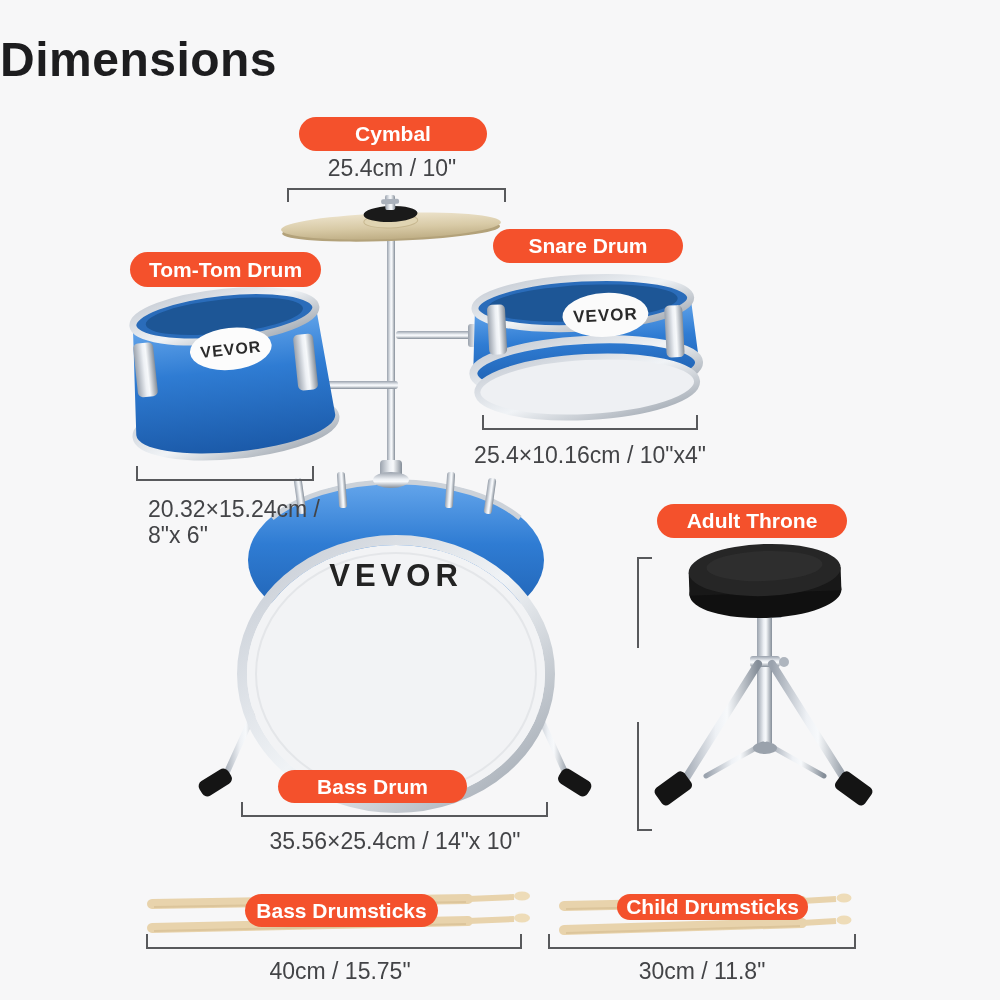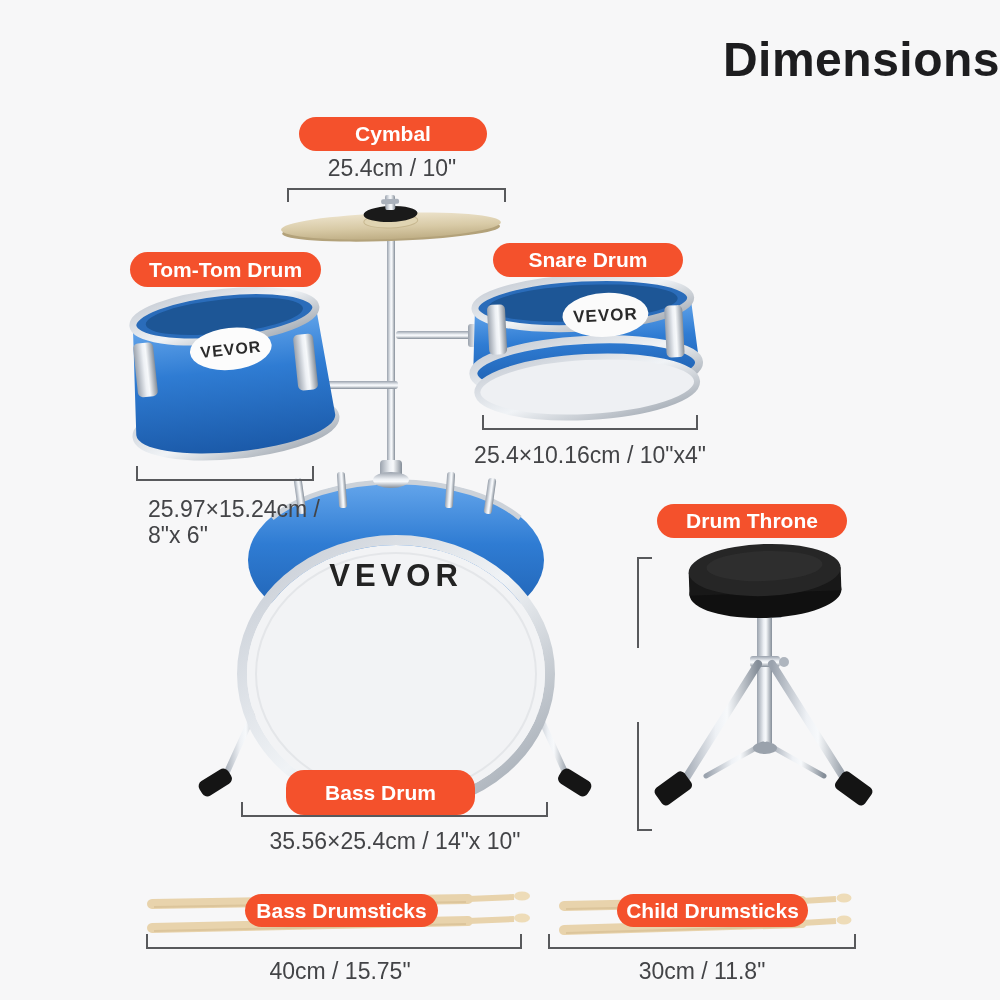--- a/index.html
+++ b/index.html
@@ -1,18 +1,18 @@
 <!DOCTYPE html>
 <html><head>
 <meta charset="utf-8">
 <style>
   html,body{margin:0;padding:0}
   body{background:#f7f7f8;font-family:"Liberation Sans",sans-serif}
   .stage{position:relative;width:1000px;height:1000px;background:var(--bg,#f7f7f8);overflow:hidden}
-  .title{position:absolute;left:0;top:32px;width:100%;text-align:right;
+  .title{position:absolute;left:0;top:32px;width:100%;text-align:left;
          font-size:48px;font-weight:800;color:#1d1d1f;letter-spacing:.5px}
   .pill{position:absolute;background:var(--accent,#f4512c);color:#fff;font-weight:700;
         font-size:21px;display:flex;align-items:center;justify-content:center;
         border-radius:18px;z-index:3;white-space:nowrap}
   .dim{position:absolute;color:#434447;font-size:23px;line-height:26px;z-index:2;white-space:nowrap}
   .c{text-align:center}
   svg.illu{position:absolute;left:0;top:0;z-index:1}
 </style>
 </head>
 <body style="--accent: #f4512c; --bg: #f7f7f8;">
@@ -159,30 +159,30 @@
       <path d="M483,415 L483,429 L697,429 L697,415"></path>
       <path d="M242,802 L242,816 L547,816 L547,802"></path>
       <path d="M147,934 L147,948 L521,948 L521,934"></path>
       <path d="M549,934 L549,948 L855,948 L855,934"></path>
       <path d="M652,558 L638,558 L638,648 M638,722 L638,830 L652,830"></path>
     </g>
   </svg>
 
   <div class="pill" style="left:130px;top:252px;width:191px;height:35px">Tom-Tom Drum</div>
   <div class="pill" style="left:299px;top:117px;width:188px;height:34px">Cymbal</div>
-  <div class="pill" style="left:493px;top:243px;width:190px;height:34px">Snare Drum</div>
-  <div class="pill" style="left:657px;top:504px;width:190px;height:34px">Drum Throne</div>
-  <div class="pill" style="left:286px;top:770px;width:189px;height:45px">Bass Drum</div>
+  <div class="pill" style="left:493px;top:229px;width:190px;height:34px">Snare Drum</div>
+  <div class="pill" style="left:657px;top:504px;width:190px;height:34px">Adult Throne</div>
+  <div class="pill" style="left:278px;top:770px;width:189px;height:33px">Bass Drum</div>
   <div class="pill" style="left:245px;top:894px;width:193px;height:33px">Bass Drumsticks</div>
-  <div class="pill" style="left:617px;top:894px;width:191px;height:33px">Child Drumsticks</div>
+  <div class="pill" style="left:617px;top:894px;width:191px;height:26px">Child Drumsticks</div>
 
   <div class="dim c" style="left:242px;top:155px;width:300px">25.4cm / 10"</div>
 
   <div class="dim" style="left:148px;top:496px">
-    <div>25.97×15.24cm /</div>
+    <div>20.32×15.24cm /</div>
     <div>8"x 6"</div>
   </div>
 
   <div class="dim c" style="left:440px;top:442px;width:300px">25.4×10.16cm / 10"x4"</div>
 
 
   <div class="dim c" style="left:245px;top:828px;width:300px">35.56×25.4cm / 14"x 10"</div>
 
   <div class="dim c" style="left:215px;top:958px;width:250px">40cm / 15.75"</div>
 

